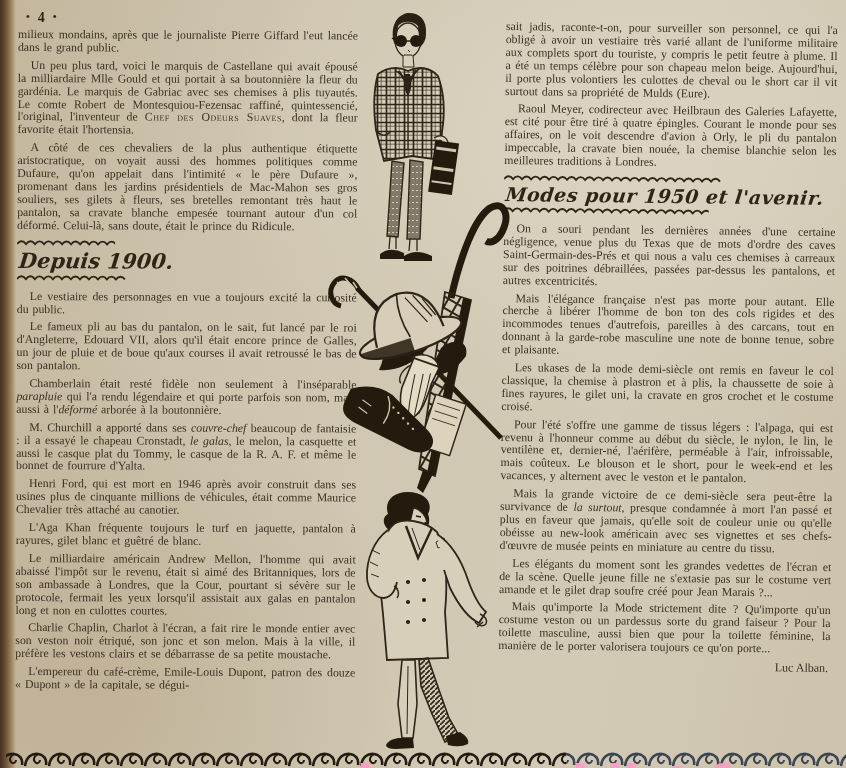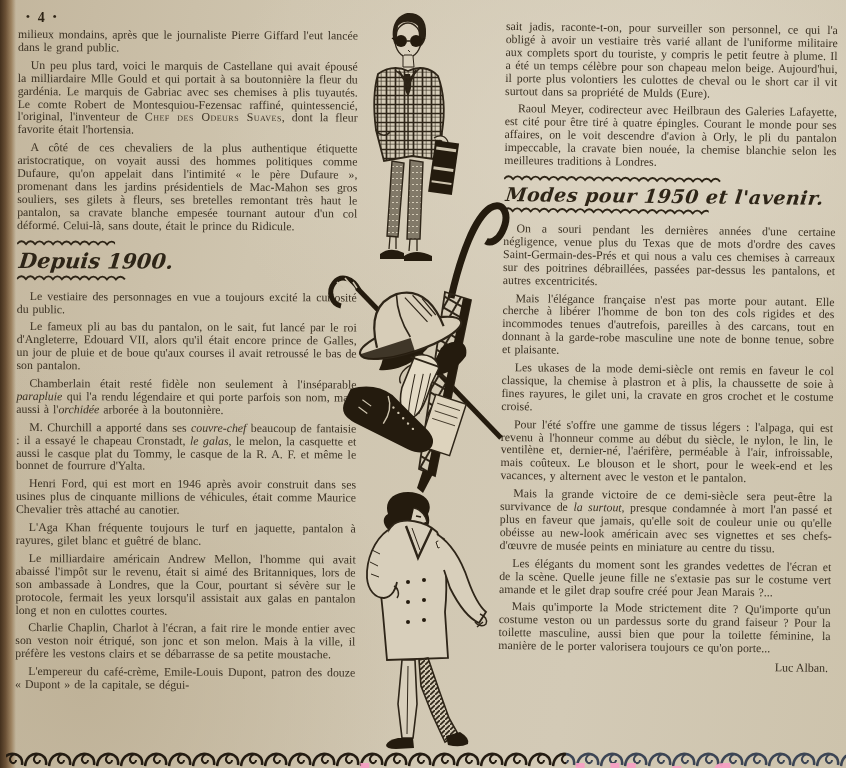--- a/index.html
+++ b/index.html
@@ -64,21 +64,21 @@
           <path d="M0 5 q4.5 -5.5 9 0 q4.5 -5.5 9 0 q4.5 -5.5 9 0 q4.5 -5.5 9 0 q4.5 -5.5 9 0 q4.5 -5.5 9 0 q4.5 -5.5 9 0 q4.5 -5.5 9 0 q4.5 -5.5 9 0 q4.5 -5.5 9 0 q4.5 -5.5 9 0" fill="none" stroke="#2e2517" stroke-width="1.9"></path>
         </svg>
       <div class="script-heading" id="heading-depuis">Depuis 1900.</div>
       <svg class="wave" width="112" height="8">
           <path d="M0 5 q4.5 -5.5 9 0 q4.5 -5.5 9 0 q4.5 -5.5 9 0 q4.5 -5.5 9 0 q4.5 -5.5 9 0 q4.5 -5.5 9 0 q4.5 -5.5 9 0 q4.5 -5.5 9 0 q4.5 -5.5 9 0 q4.5 -5.5 9 0 q4.5 -5.5 9 0 q4.5 -5.5 9 0" fill="none" stroke="#2e2517" stroke-width="1.9"></path>
         </svg>
     </div>
     <div>
         <p>Le vestiaire des personnages en vue a toujours excité la curiosité du public.</p>
         <p>Le fameux pli au bas du pantalon, on le sait, fut lancé par le roi d'Angleterre, Edouard VII, alors qu'il était encore prince de Galles, un jour de pluie et de boue qu'aux courses il avait retroussé le bas de son pantalon.</p>
-        <p>Chamberlain était resté fidèle non seulement à l'inséparable <i>parapluie</i> qui l'a rendu légendaire et qui porte parfois son nom, mais aussi à l'<i>orchidée</i> arborée à la boutonnière.</p>
+        <p>Chamberlain était resté fidèle non seulement à l'inséparable <i>parapluie</i> qui l'a rendu légendaire et qui porte parfois son nom, mais aussi à l'<i>déformé</i> arborée à la boutonnière.</p>
         <p>M. Churchill a apporté dans ses <i>couvre-chef</i> beaucoup de fantaisie : il a essayé le chapeau Cronstadt, <i>le galas</i>, le melon, la casquette et aussi le casque plat du Tommy, le casque de la R. A. F. et même le bonnet de fourrure d'Yalta.</p>
         <p>Henri Ford, qui est mort en 1946 après avoir construit dans ses usines plus de cinquante millions de véhicules, était comme Maurice Chevalier très attaché au canotier.</p>
         <p>L'Aga Khan fréquente toujours le turf en jaquette, pantalon à rayures, gilet blanc et guêtré de blanc.</p>
         <p>Le milliardaire américain Andrew Mellon, l'homme qui avait abaissé l'impôt sur le revenu, était si aimé des Britanniques, lors de son ambassade à Londres, que la Cour, pourtant si sévère sur le protocole, fermait les yeux lorsqu'il assistait aux galas en pantalon long et non en culottes courtes.</p>
         <p>Charlie Chaplin, Charlot à l'écran, a fait rire le monde entier avec son veston noir étriqué, son jonc et son melon. Mais à la ville, il préfère les vestons clairs et se débarrasse de sa petite moustache.</p>
         <p>L'empereur du café-crème, Emile-Louis Dupont, patron des douze « Dupont » de la capitale, se dégui-</p>
       </div>
   </div>
 
   <div class="col" id="col-right">

